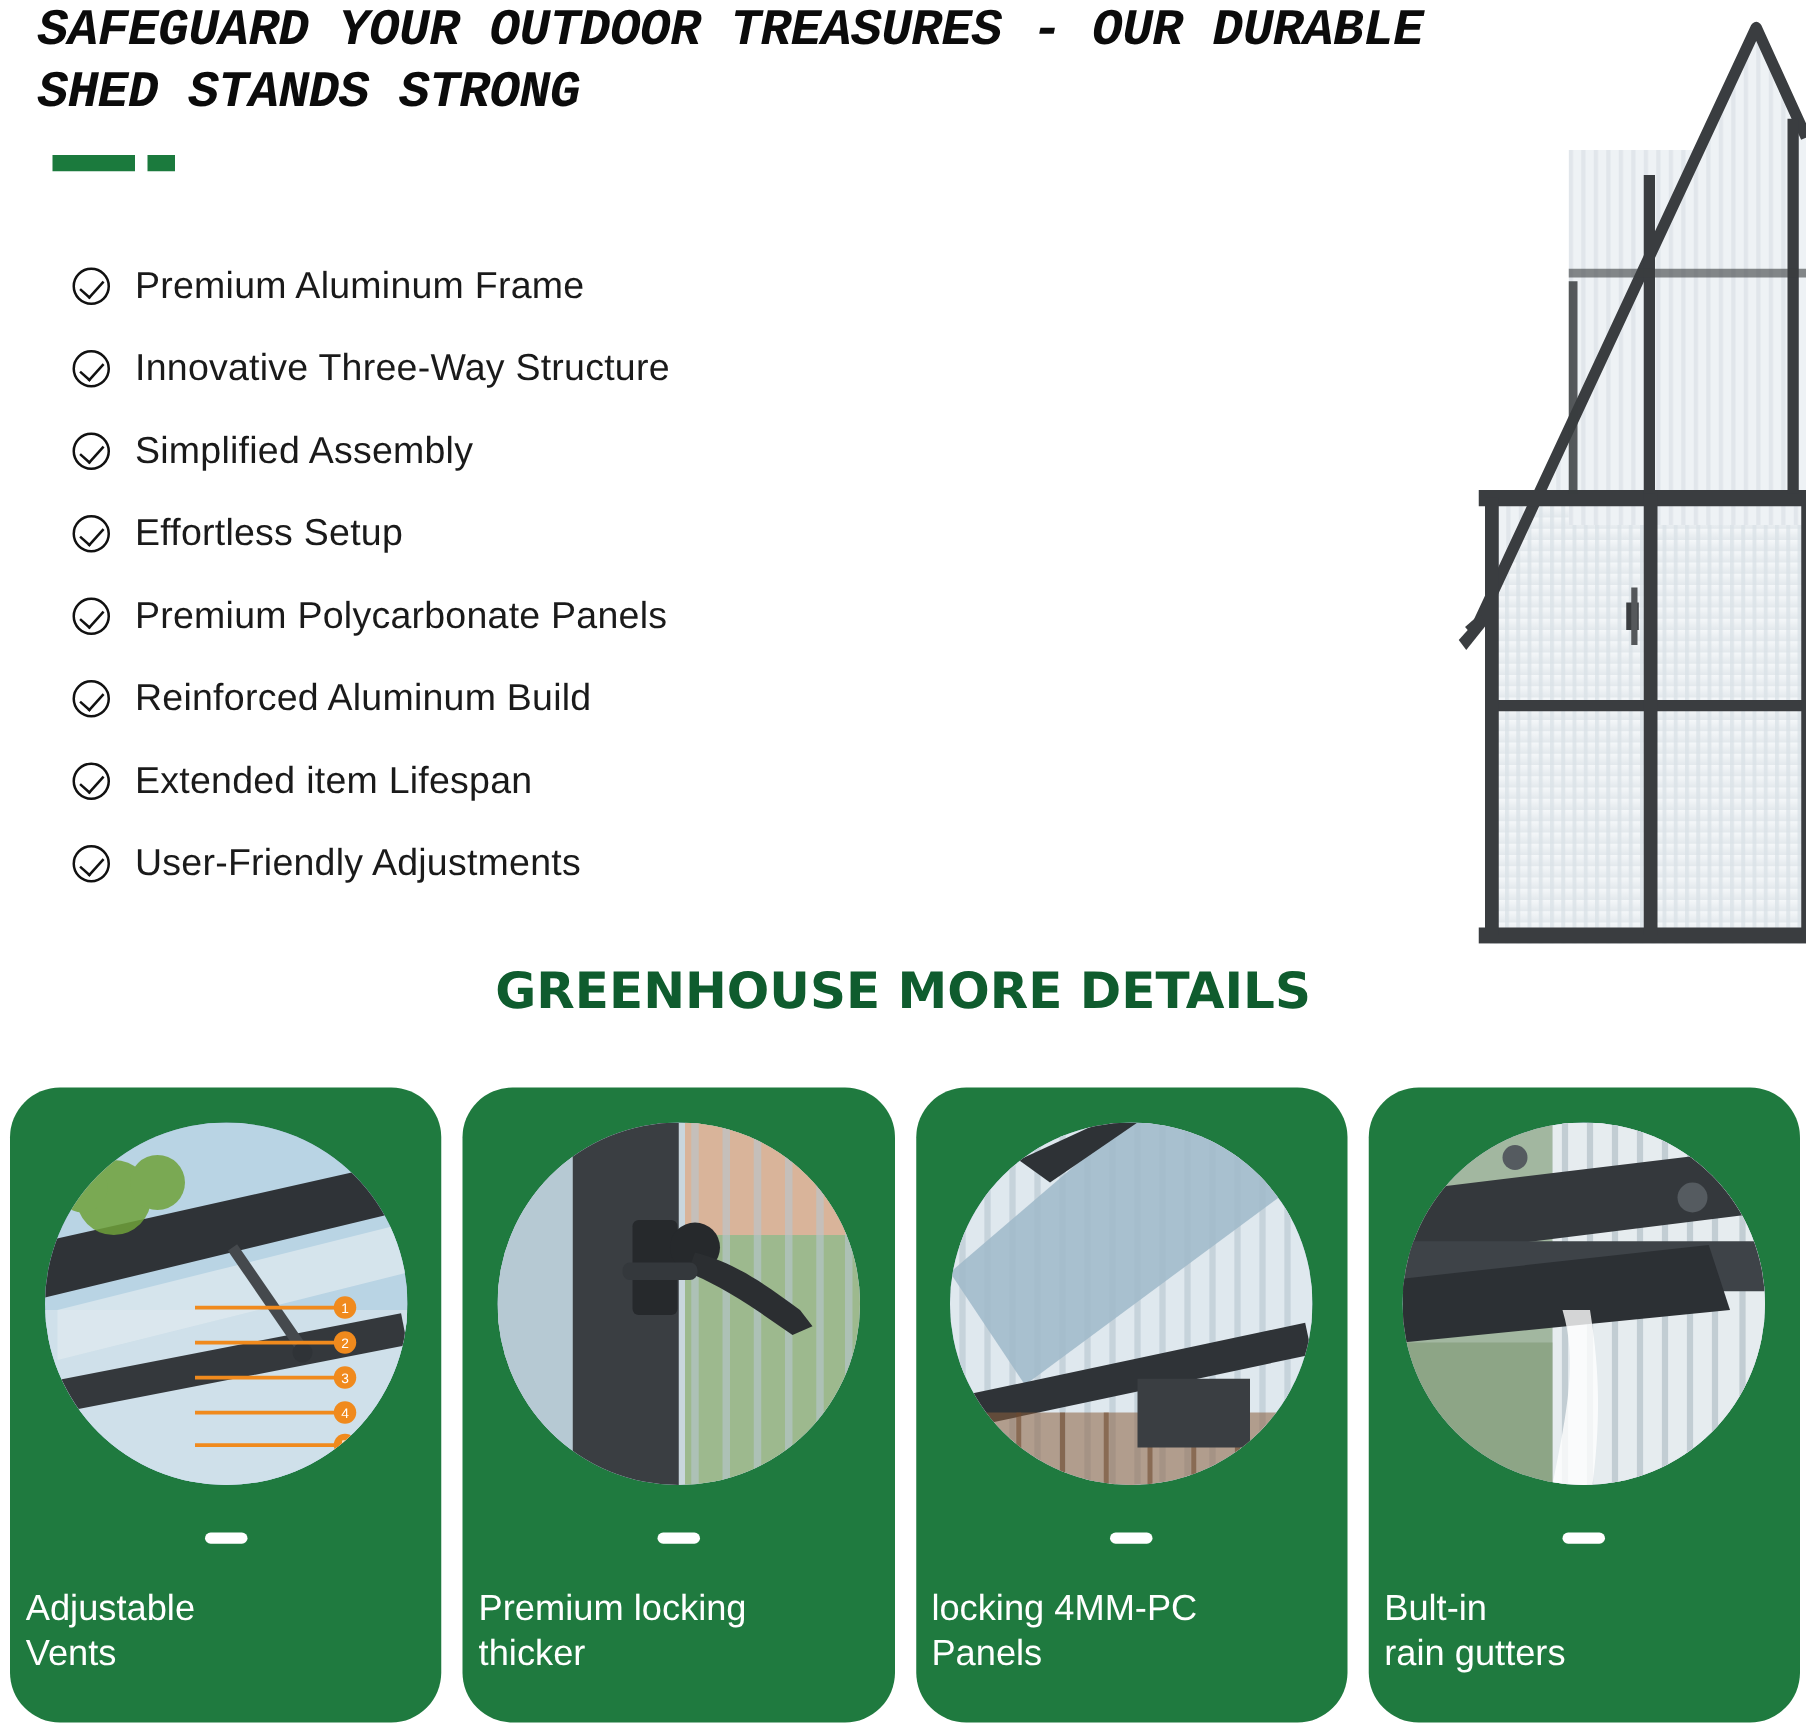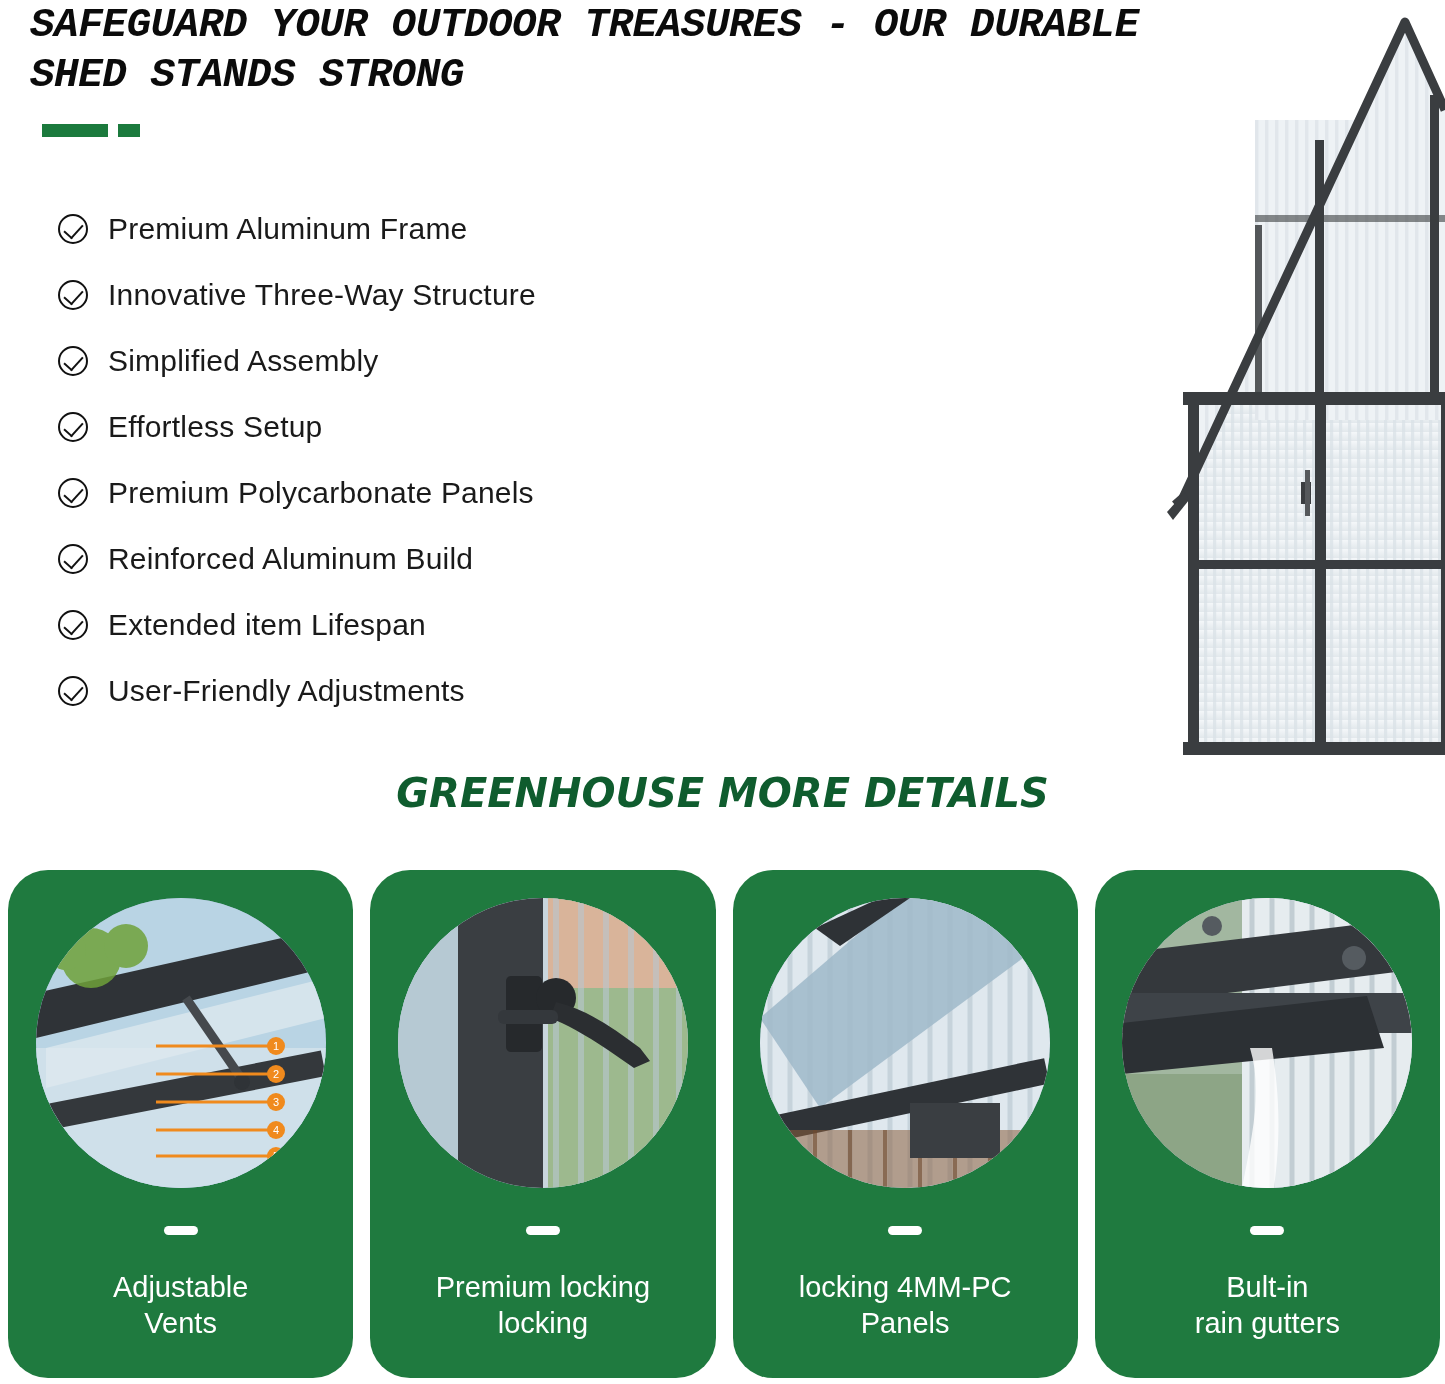--- a/index.html
+++ b/index.html
@@ -109,21 +109,20 @@
   .gh-svg { display: block; }
 
   
   .details-title {
     position: absolute;
     top: 770px;
     left: 0;
     width: 1445px;
     text-align: center;
     font-family: "DejaVu Sans", sans-serif;
-    font-style: italic;
     font-weight: bold;
     font-size: 40px;
     letter-spacing: 0px;
     color: #0f5c2e;
     text-transform: uppercase;
   }
 
   
   .cards {
     position: absolute;
@@ -156,21 +155,21 @@
   .card-dash {
     margin-top: 38px;
     width: 34px;
     height: 9px;
     border-radius: 5px;
     background: #ffffff;
   }
   .card-label {
     margin-top: 34px;
     width: 320px;
-    text-align: center;
+    text-align: left;
     color: #ffffff;
     font-size: 29px;
     line-height: 1.25;
   }
 
   .ph { display:block; width:100%; height:100%; }
 </style>
 </head>
 <body>
 
@@ -336,21 +335,21 @@
         <rect x="0" y="0" width="60" height="290" fill="#b6c9d3"></rect>
         <rect x="108" y="78" width="36" height="76" rx="5" fill="#26292c"></rect>
         <circle cx="158" cy="100" r="20" fill="#26292c"></circle>
         <path d="M158 104 C190 112 215 130 242 150 L252 163 L236 170 L210 152 C186 136 168 126 152 120 Z" fill="#2b2e31"></path>
         <rect x="100" y="112" width="60" height="14" rx="6" fill="#34383c"></rect>
       </svg>
     </div>
     <div class="card-dash"></div>
     <div class="card-label">
       <span>Premium locking</span><br>
-      <span>locking</span>
+      <span>thicker</span>
     </div>
   </div>
 
   <div class="card">
     <div class="card-photo">
       <svg class="ph" viewBox="0 0 290 290" xmlns="http://www.w3.org/2000/svg">
         <rect width="290" height="290" fill="#dfe8ee"></rect>
         <g stroke="#c6d3db" stroke-width="5">
           <line x1="10" y1="0" x2="10" y2="290"></line>
             <line x1="30" y1="0" x2="30" y2="290"></line>

